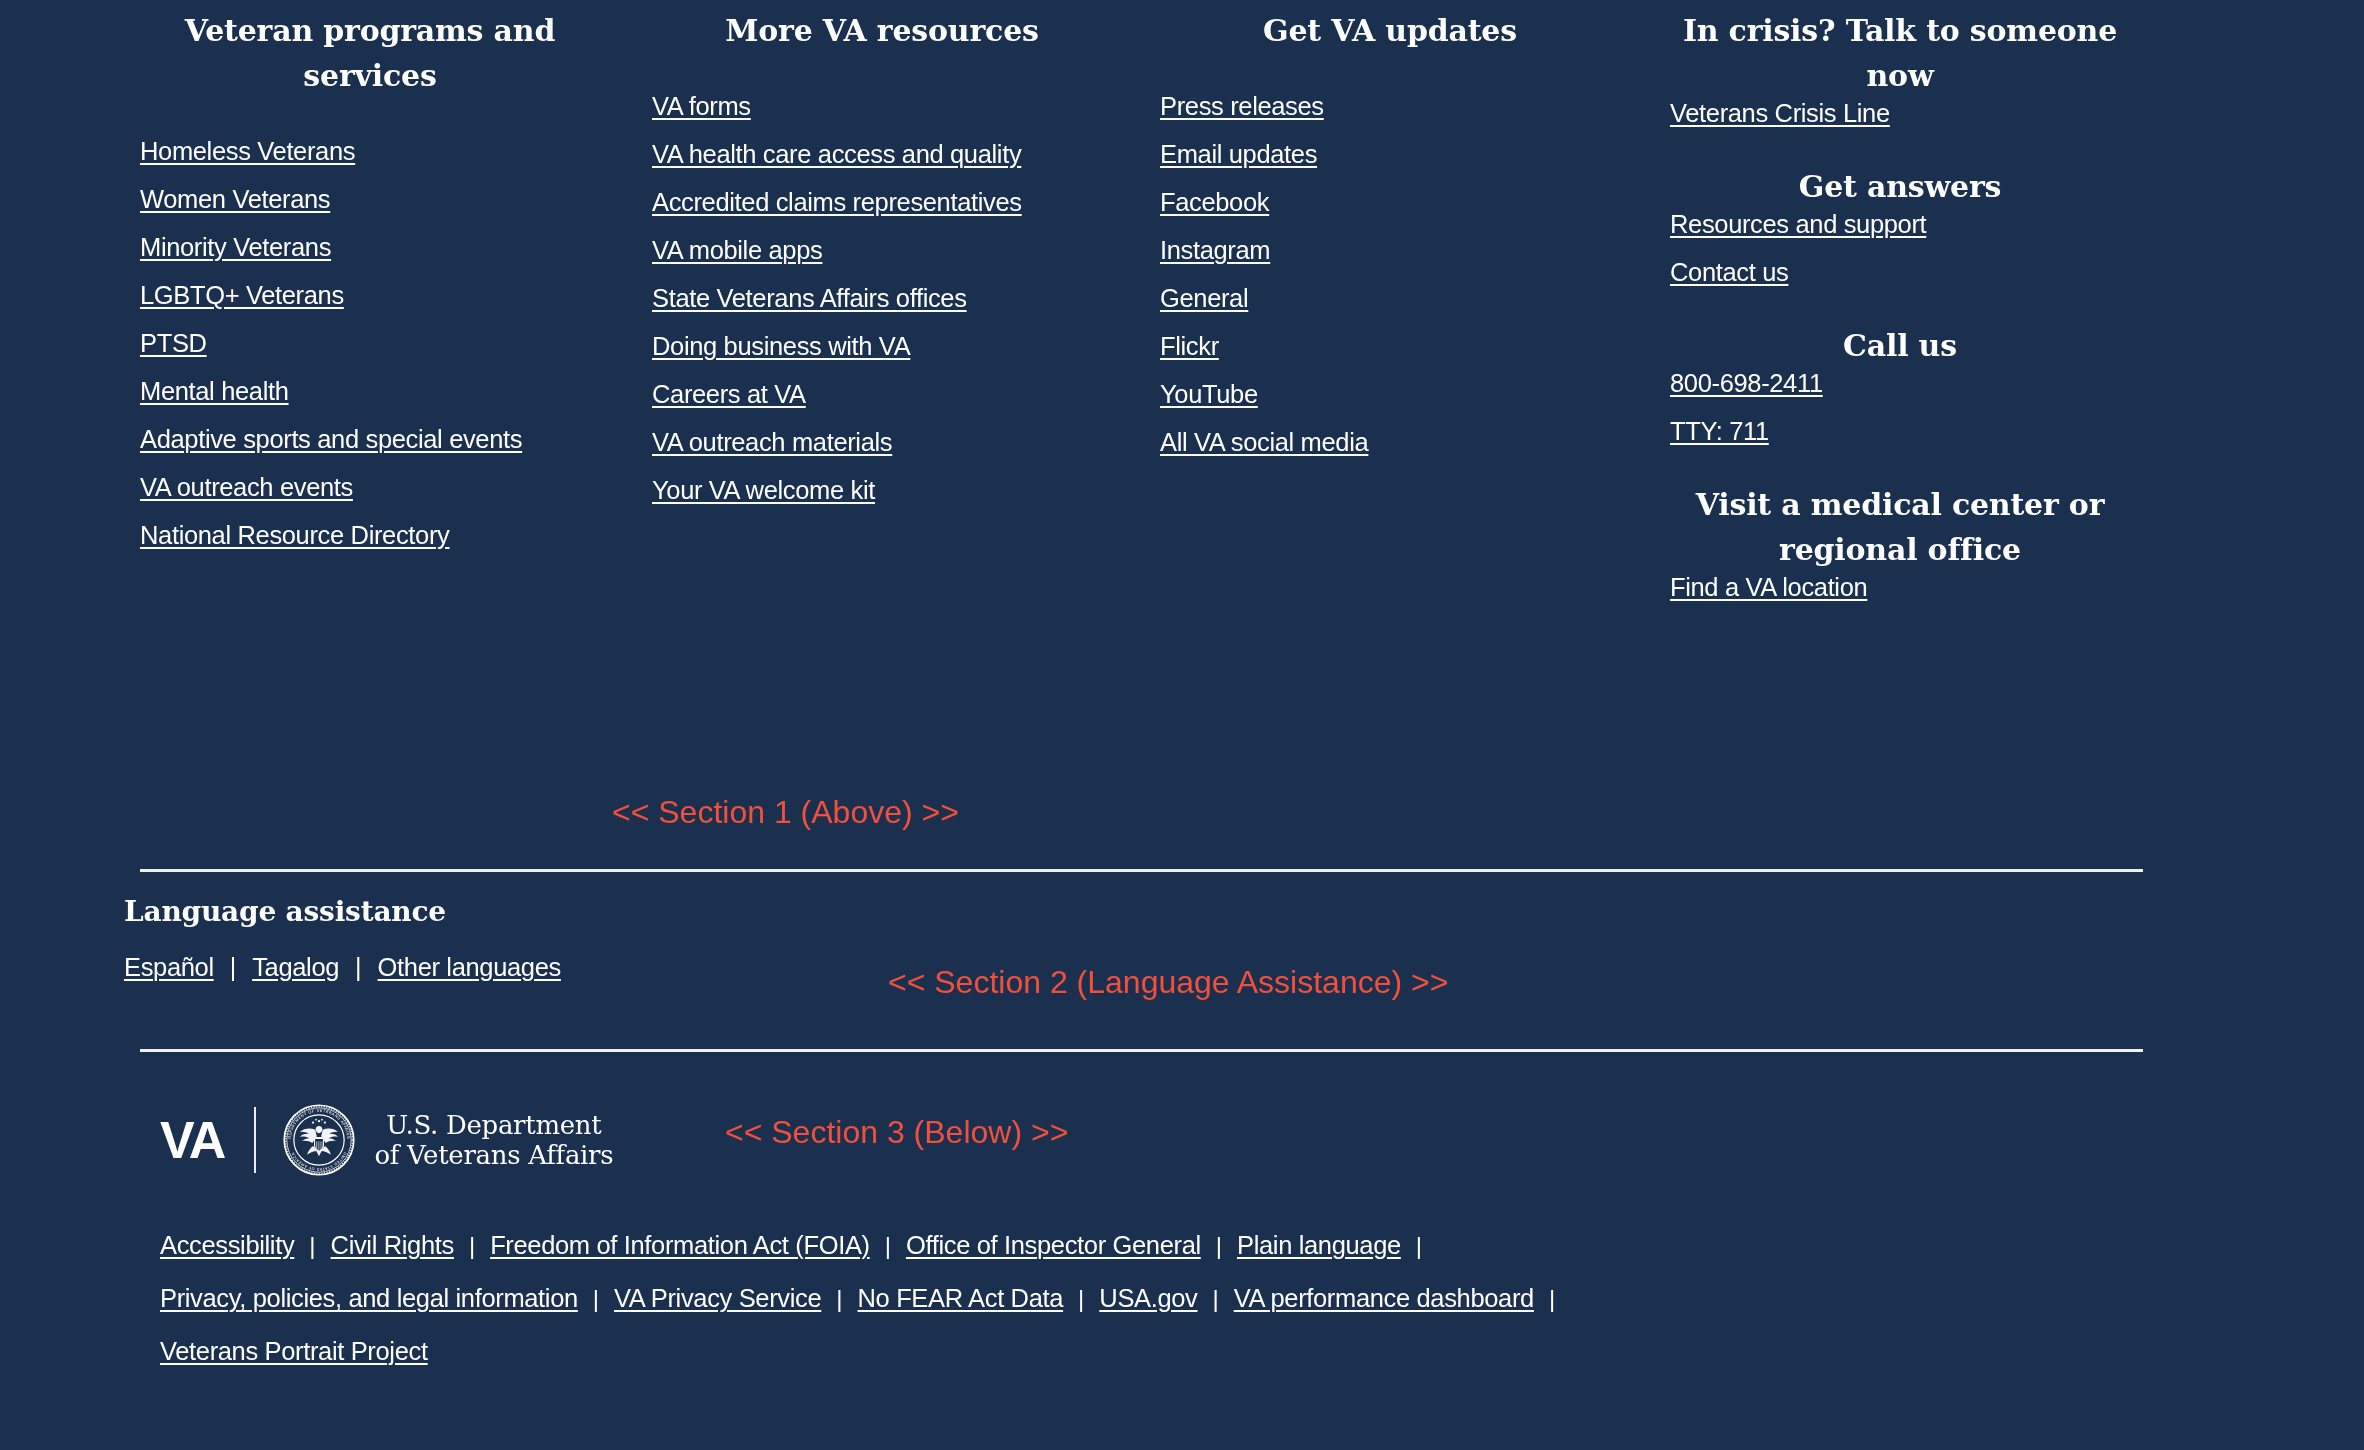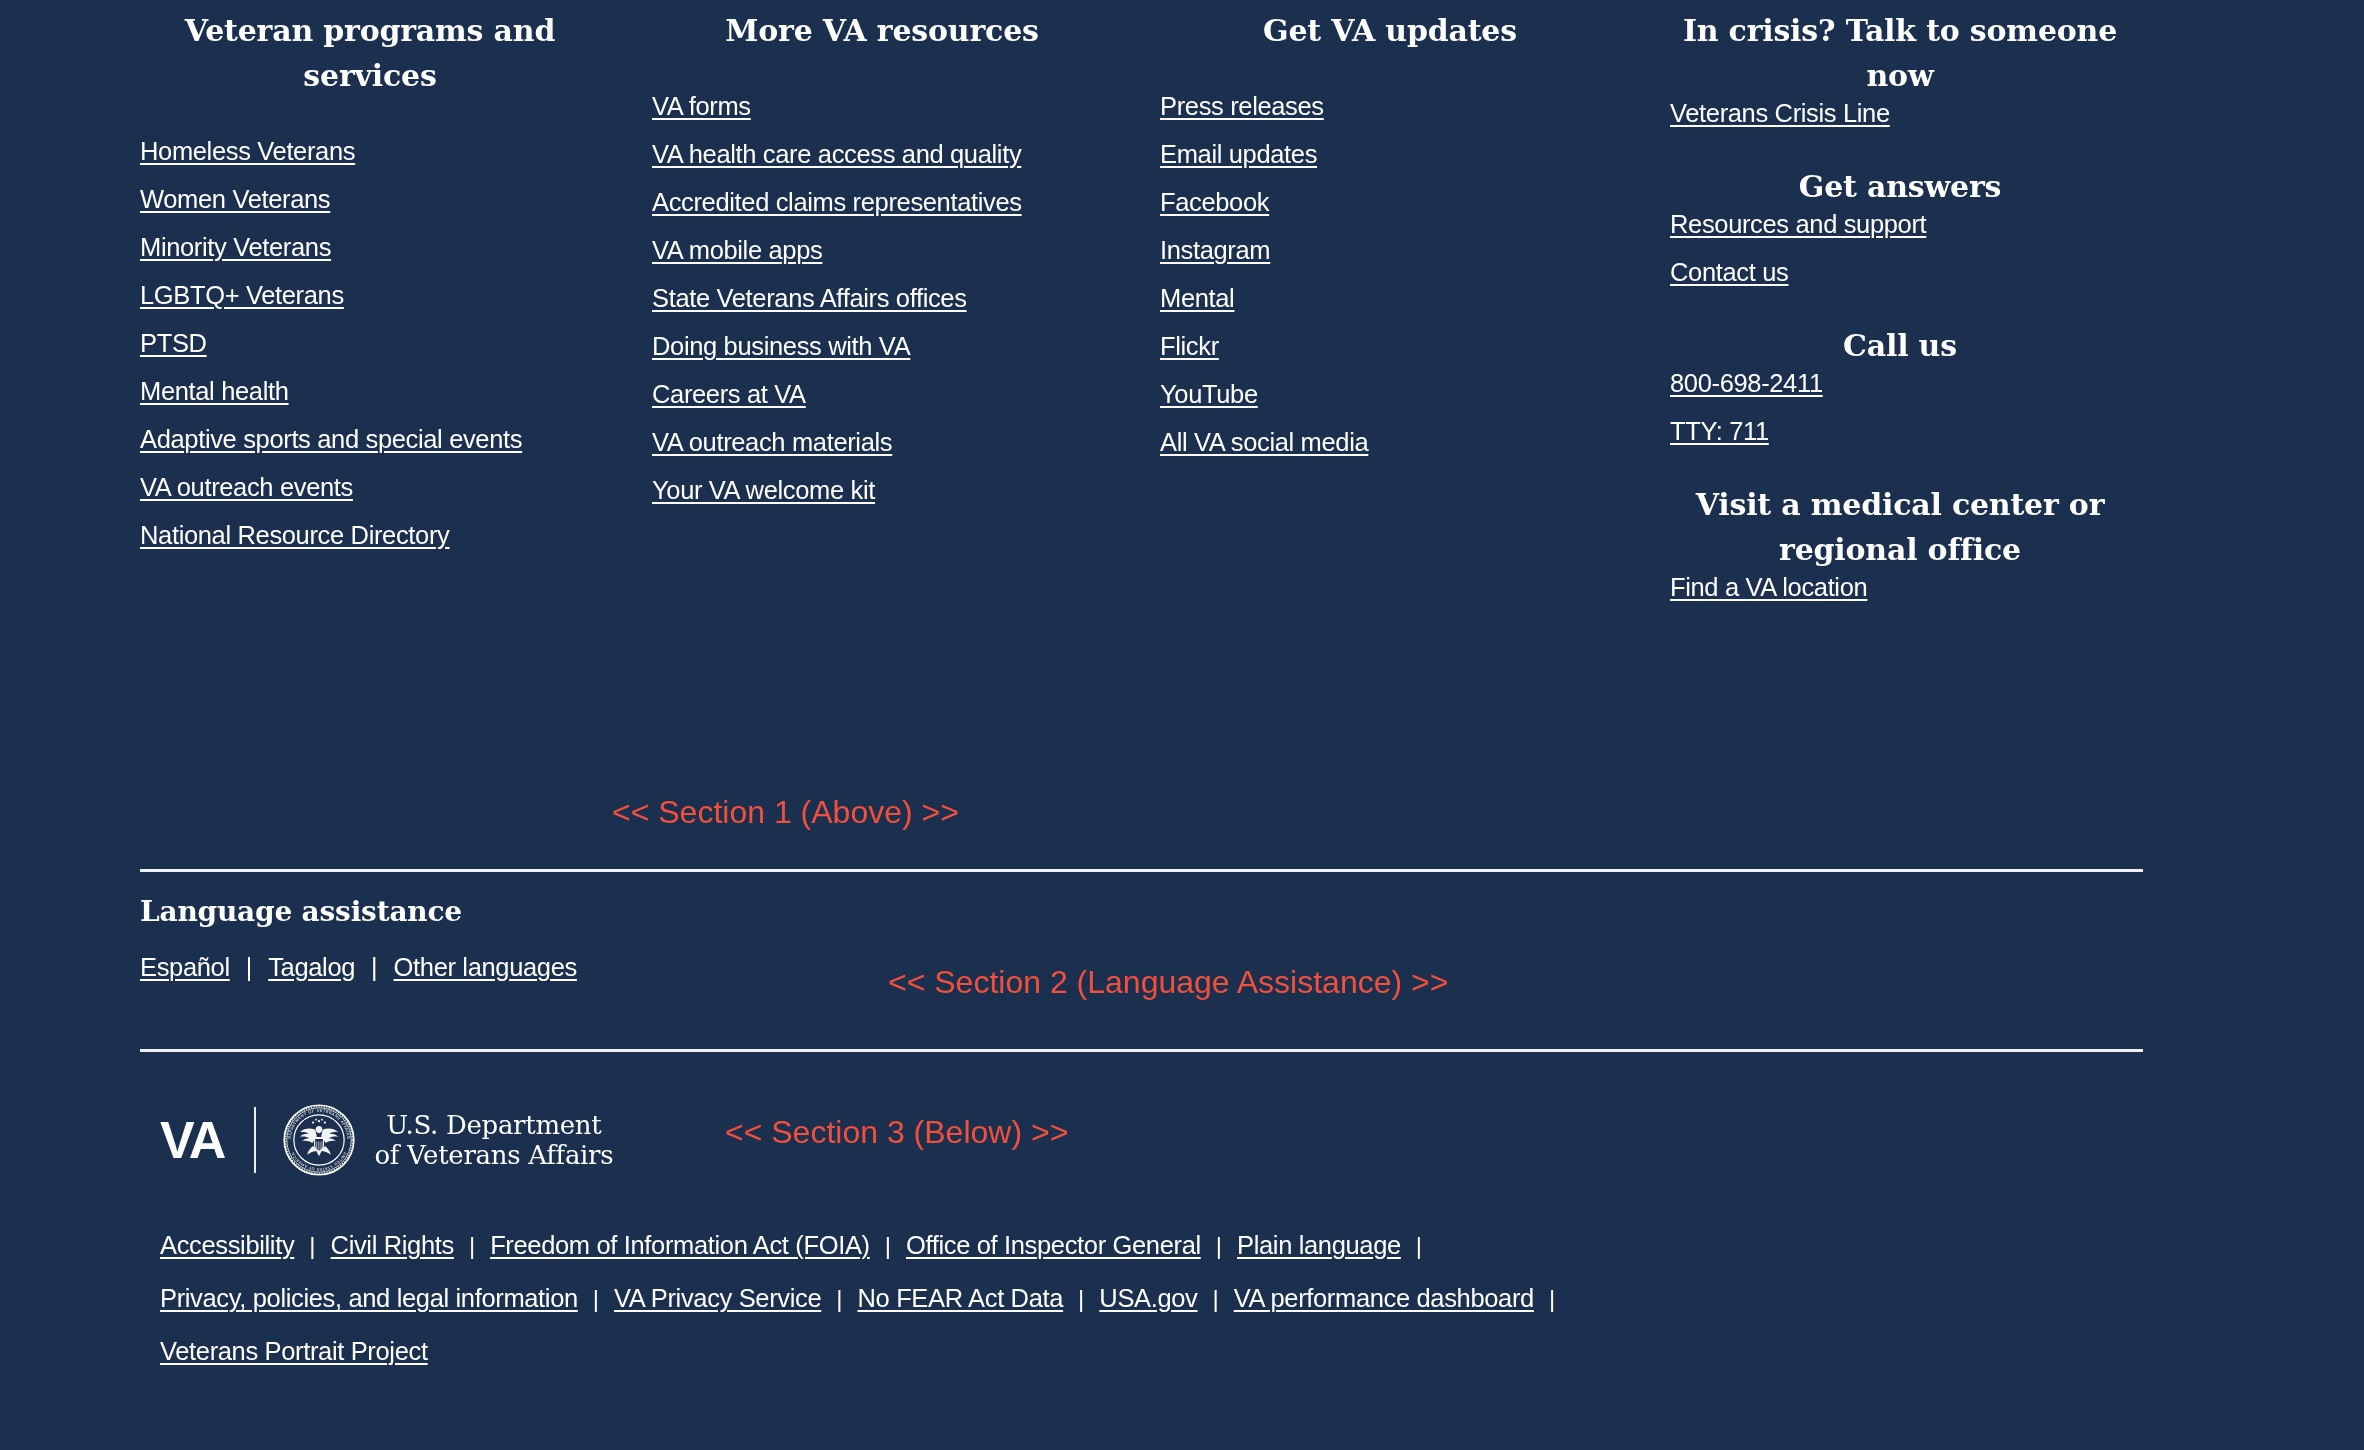--- a/index.html
+++ b/index.html
@@ -93,21 +93,21 @@
     width: 2003px;
     height: 3px;
     background: #f0f0f0;
   }
   #divider-1 { top: 869px; }
   #divider-2 { top: 1049px; }
 
   
   #section-two {
     position: absolute;
-    left: 140px;
+    left: 124px;
     top: 895px;
     width: 2003px;
   }
 
   .lang-heading {
     font-family: "DejaVu Serif", "Liberation Serif", serif;
     font-weight: bold;
     font-size: 28px;
     line-height: 34px;
     letter-spacing: -0.2px;
@@ -233,21 +233,21 @@
       </ul>
     </div>
 
     <div class="col">
       <div class="col-heading">Get VA updates</div>
       <ul class="link-list">
         <li><a class="footer-link" href="#">Press releases</a></li>
         <li><a class="footer-link" href="#">Email updates</a></li>
         <li><a class="footer-link" href="#">Facebook</a></li>
         <li><a class="footer-link" href="#">Instagram</a></li>
-        <li><a class="footer-link" href="#">Mental</a></li>
+        <li><a class="footer-link" href="#">General</a></li>
         <li><a class="footer-link" href="#">Flickr</a></li>
         <li><a class="footer-link" href="#">YouTube</a></li>
         <li><a class="footer-link" href="#">All VA social media</a></li>
       </ul>
     </div>
 
     <div class="col">
       <div class="col-heading">In crisis? Talk to someone now</div>
       <ul class="crisis-links">
         <li><a class="footer-link" href="#">Veterans Crisis Line</a></li>

